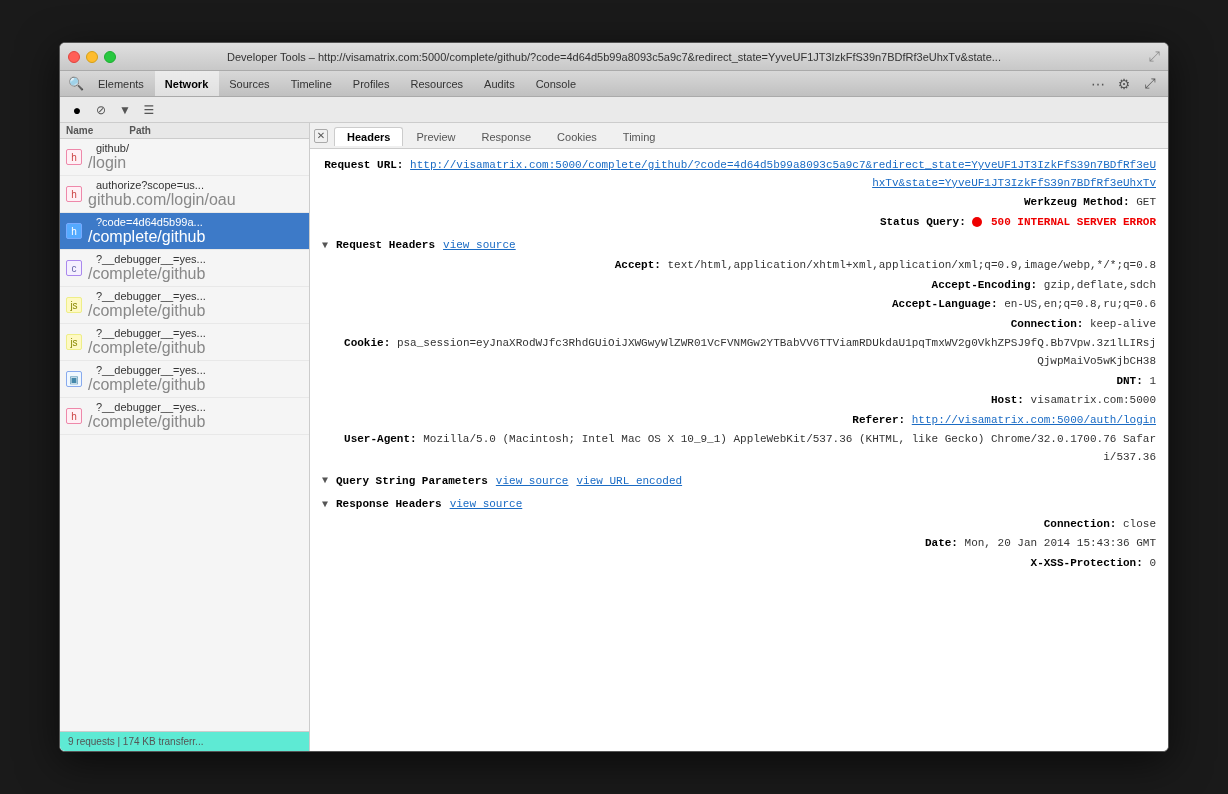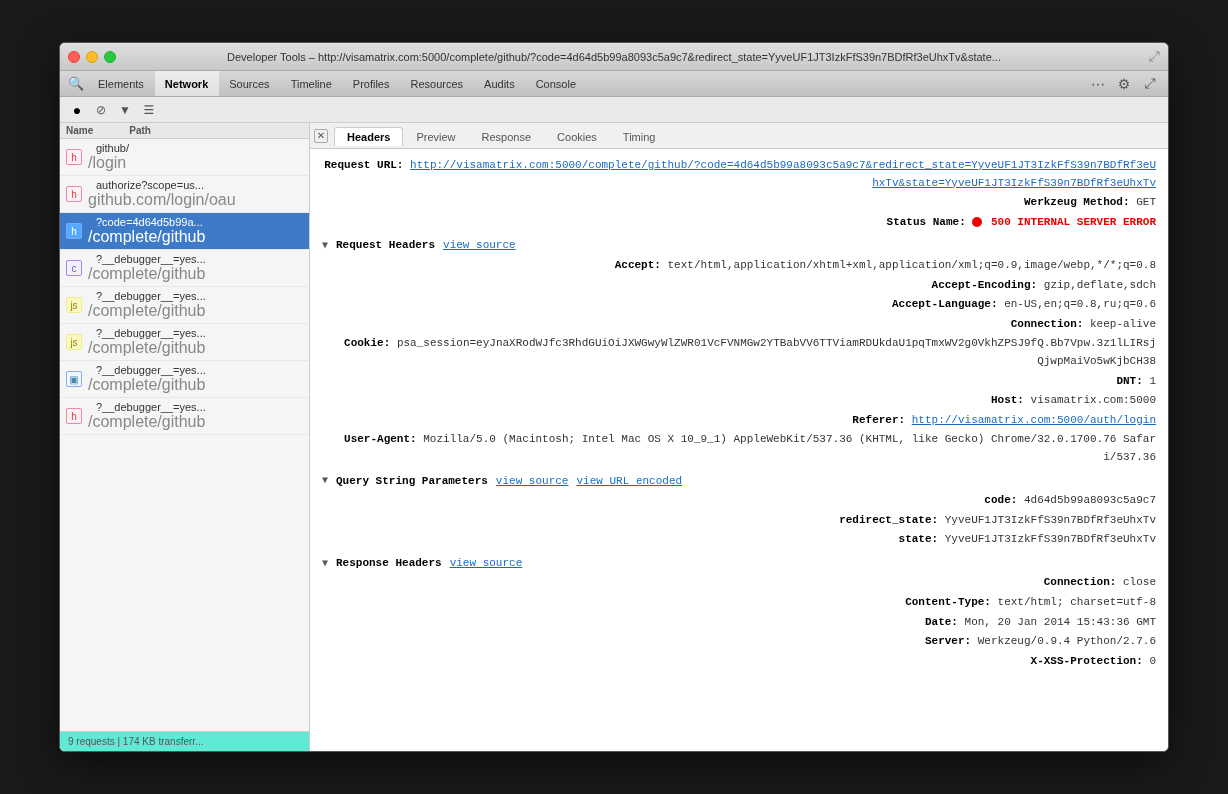--- a/index.html
+++ b/index.html
@@ -470,21 +470,21 @@
           <span class="detail-label">Request URL:</span>
           <span class="detail-value detail-link">http://visamatrix.com:5000/complete/github/?code=4d64d5b99a8093c5a9c7&amp;redirect_state=YyveUF1JT3IzkFfS39n7BDfRf3eUhxTv&amp;state=YyveUF1JT3IzkFfS39n7BDfRf3eUhxTv</span>
         </div>
 
         <div class="detail-row">
           <span class="detail-label">Werkzeug Method:</span>
           <span class="detail-value">GET</span>
         </div>
 
         <div class="detail-row">
-          <span class="detail-label">Status Name:</span>
+          <span class="detail-label">Status Query:</span>
           <span class="status-dot"></span>
           <span class="status-error">500 INTERNAL SERVER ERROR</span>
         </div>
 
         <div class="section-header">
           <span class="section-toggle">▼</span>
           <span class="section-title">Request Headers</span>
           <span class="section-action">view source</span>
         </div>
 
@@ -527,59 +527,37 @@
           </div>
         </div>
 
         <div class="section-header">
           <span class="section-toggle">▼</span>
           <span class="section-title">Query String Parameters</span>
           <span class="section-action">view source</span>
           <span class="section-action">view URL encoded</span>
         </div>
 
-        <div class="indent">
-          <div class="detail-row">
-            <span class="detail-label">code:</span>
-            <span class="detail-value">4d64d5b99a8093c5a9c7</span>
-          </div>
-          <div class="detail-row">
-            <span class="detail-label">redirect_state:</span>
-            <span class="detail-value">YyveUF1JT3IzkFfS39n7BDfRf3eUhxTv</span>
-          </div>
-          <div class="detail-row">
-            <span class="detail-label">state:</span>
-            <span class="detail-value">YyveUF1JT3IzkFfS39n7BDfRf3eUhxTv</span>
-          </div>
-        </div>
 
         <div class="section-header">
           <span class="section-toggle">▼</span>
           <span class="section-title">Response Headers</span>
           <span class="section-action">view source</span>
         </div>
 
         <div class="indent">
           <div class="detail-row">
             <span class="detail-label">Connection:</span>
             <span class="detail-value">close</span>
           </div>
           <div class="detail-row">
-            <span class="detail-label">Content-Type:</span>
-            <span class="detail-value">text/html; charset=utf-8</span>
-          </div>
-          <div class="detail-row">
             <span class="detail-label">Date:</span>
             <span class="detail-value">Mon, 20 Jan 2014 15:43:36 GMT</span>
           </div>
           <div class="detail-row">
-            <span class="detail-label">Server:</span>
-            <span class="detail-value">Werkzeug/0.9.4 Python/2.7.6</span>
-          </div>
-          <div class="detail-row">
             <span class="detail-label">X-XSS-Protection:</span>
             <span class="detail-value">0</span>
           </div>
         </div>
 
       </div>
     </div>
 
   </div>
 </div>

